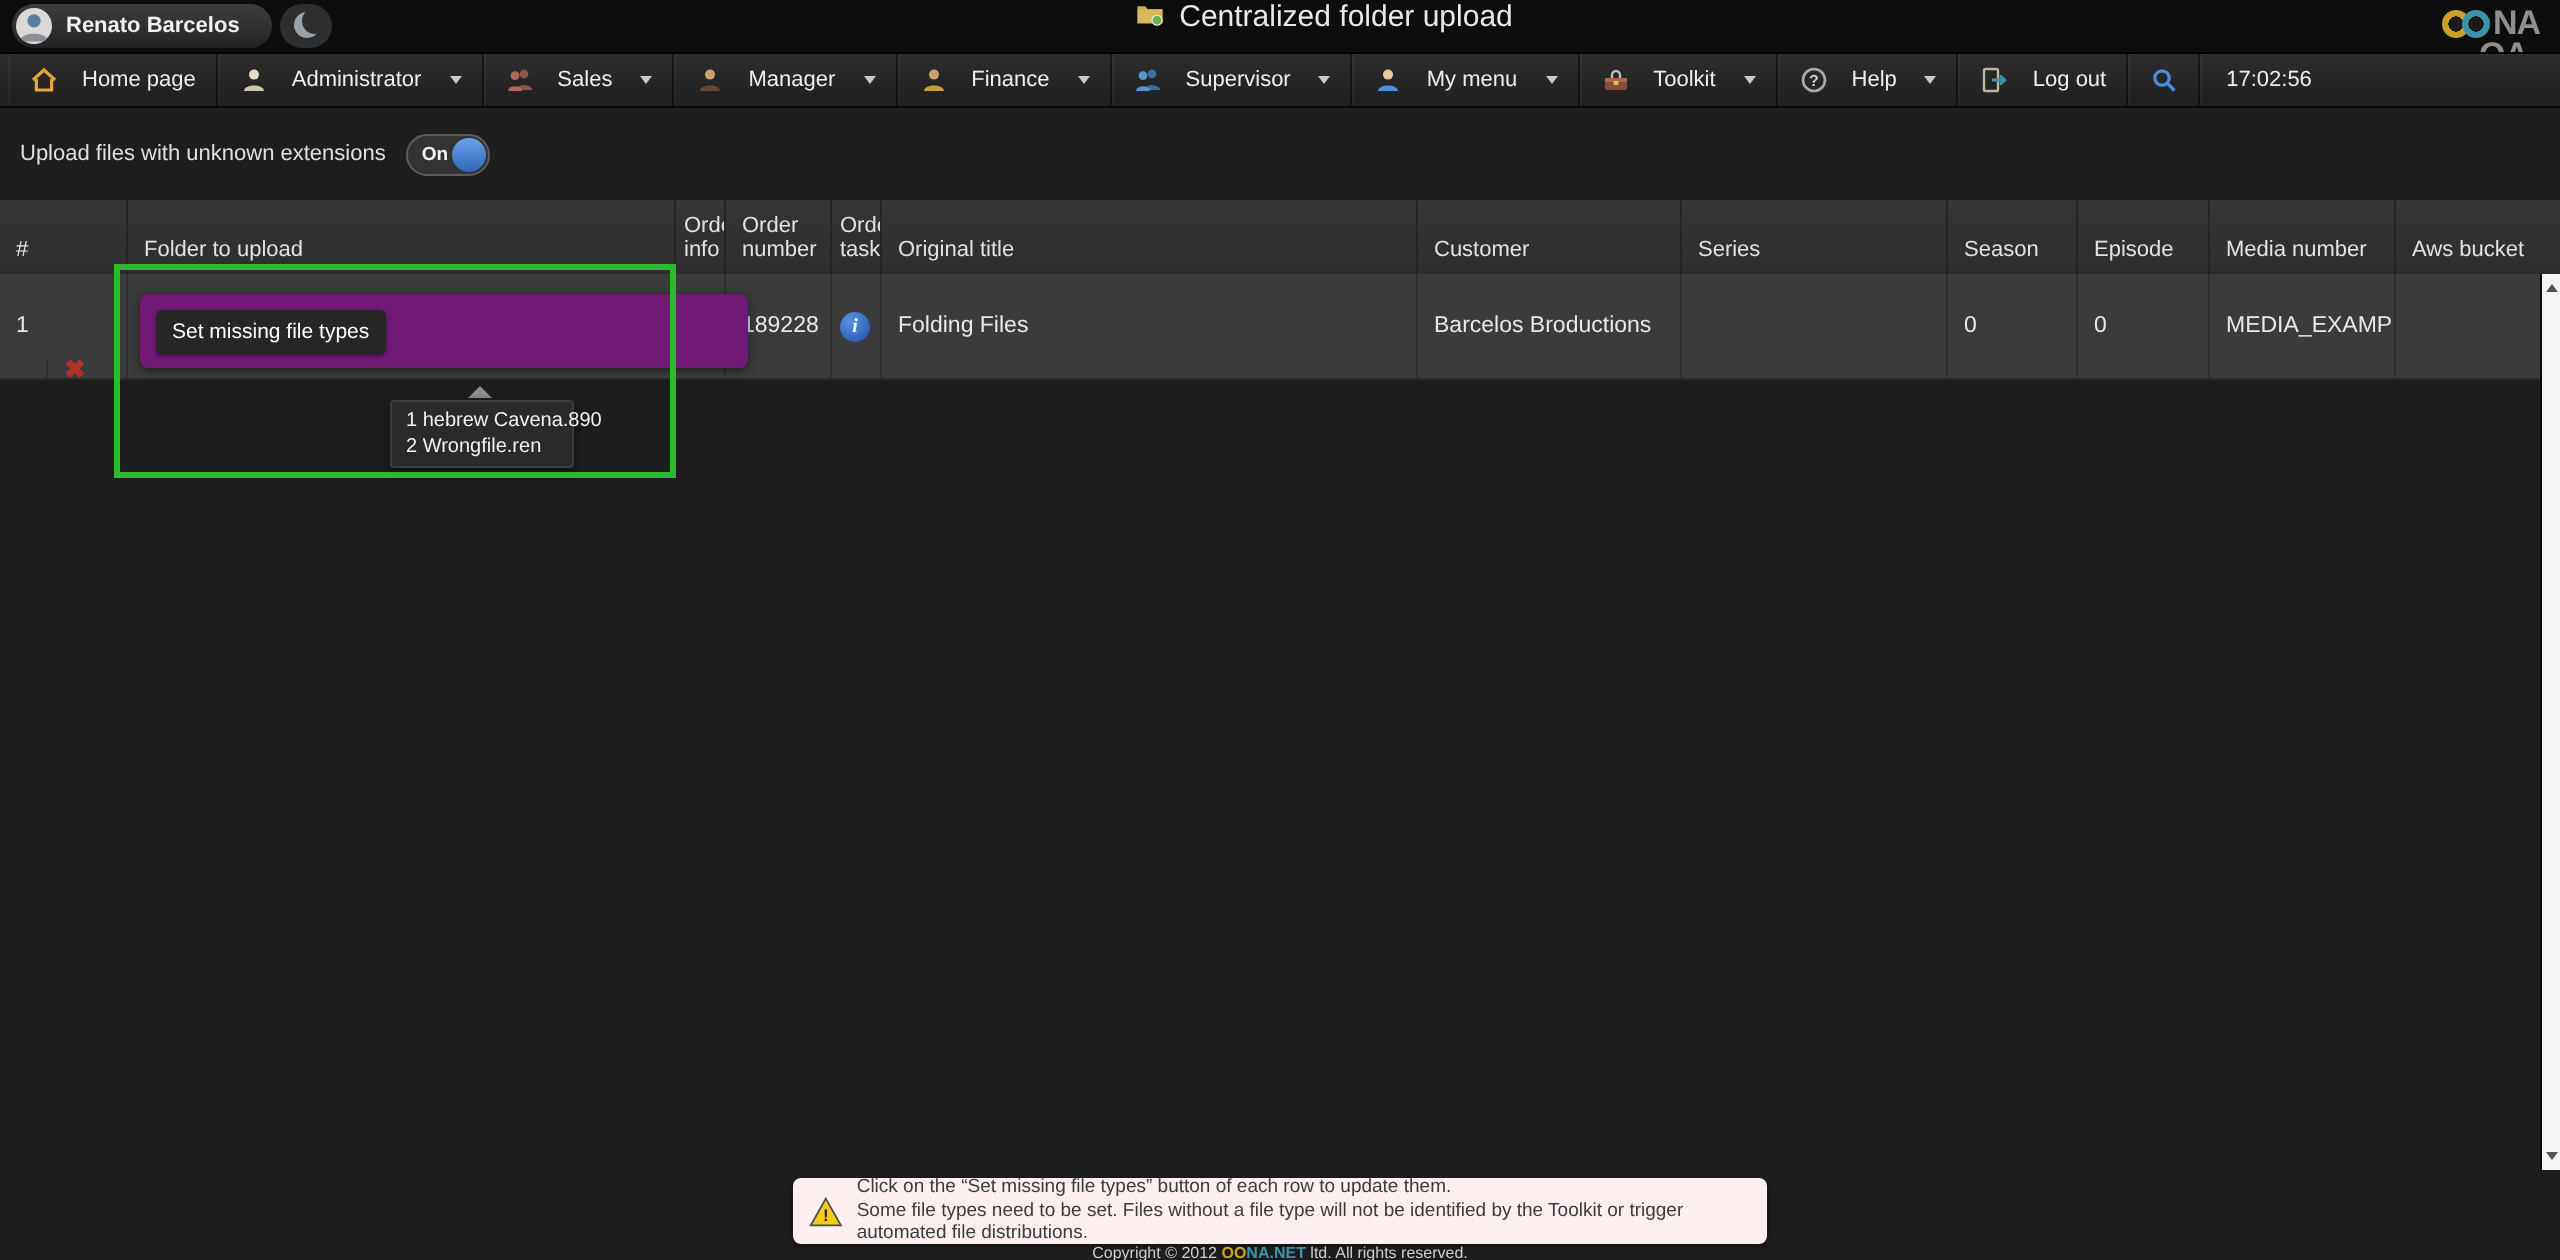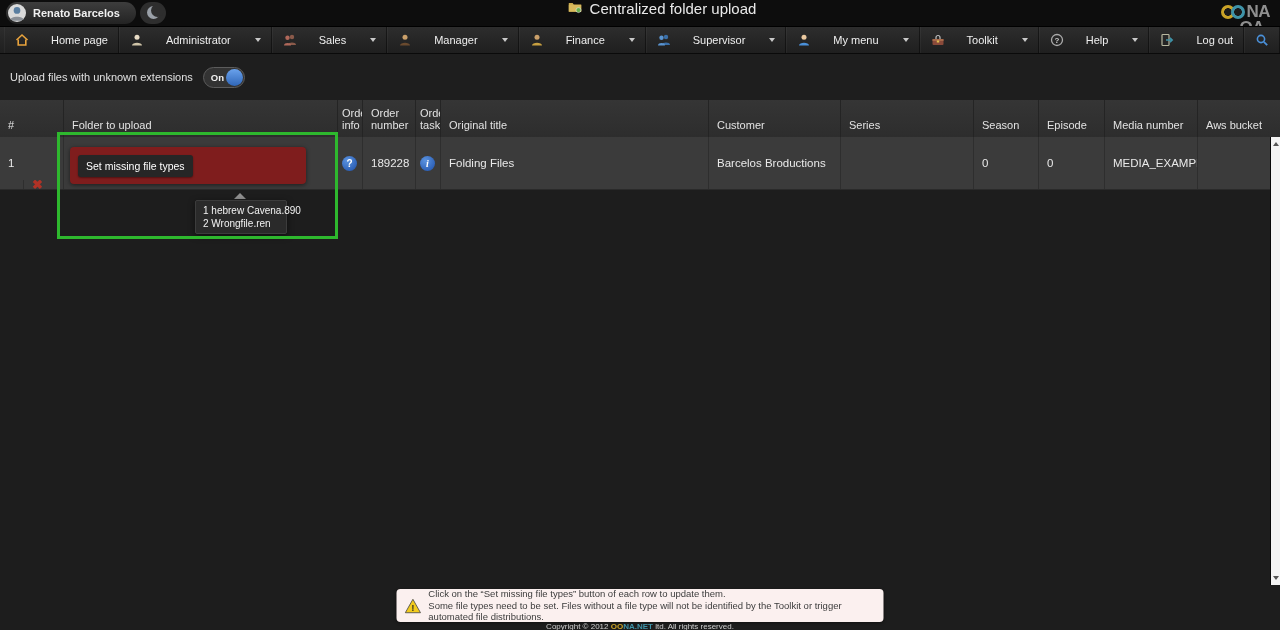--- a/index.html
+++ b/index.html
@@ -22,21 +22,21 @@
   .logo-circle { width:14px; height:14px; border-radius:50%; display:inline-block; }
   .logo-circle.yellow { background:radial-gradient(circle, #1a1a1a 0 38%, #c9a227 39% 100%); margin-right:-4px; }
   .logo-circle.teal { background:radial-gradient(circle, #1a1a1a 0 38%, #3f93a8 39% 100%); margin-right:1px; }
   .logo b { color:#8f8f8f; font-size:17px; letter-spacing:-0.5px; }
   .logo .row2 { padding-right:6px; margin-top:-4px; }
 
   
   .menubar { position:absolute; top:26px; left:0; width:1280px; height:28px;
     background:linear-gradient(#2d2d2d,#1f1f1f); border-top:1px solid #000; border-bottom:1px solid #0a0a0a;
     display:flex; align-items:stretch; padding-left:4px; }
-  .menu-item { display:flex; align-items:center; gap:22px; padding:0 10px; color:#efefef; font-size:11px;
+  .menu-item { display:flex; align-items:center; gap:12px; padding:0 10px; color:#efefef; font-size:11px;
     border-left:1px solid rgba(255,255,255,0.04); border-right:1px solid rgba(0,0,0,0.45); cursor:pointer; white-space:nowrap; }
   .caret { width:0; height:0; border-left:3.5px solid transparent; border-right:3.5px solid transparent; border-top:4px solid #c9c9c9; margin-left:2px; }
   .clock { display:flex; align-items:center; padding:0 12px; color:#efefef; font-size:11px;
     border-left:1px solid rgba(255,255,255,0.04); }
   .micon { width:14px; height:14px; flex:0 0 auto; }
 
   
   .toggle-row { position:absolute; top:54px; left:0; width:1280px; height:46px; display:flex; align-items:center; padding-left:10px; gap:10px; background:#1e1e1e; }
   .toggle-row .lbl { color:#e0e0e0; font-size:11px; }
   .toggle { width:42px; height:21px; border-radius:11px; background:#333; border:1px solid #5c5c5c; display:flex; align-items:center; cursor:pointer; }
@@ -53,21 +53,21 @@
   .c0{width:23px;} .c1{width:40px;margin-top:43px;} .c2{width:274px;} .c3{width:25px; padding-left:4px;} .c4{width:53px;}
   .c5{width:25px; padding-left:4px;} .c6{width:268px;} .c7{width:132px;} .c8{width:133px;} .c9{width:65px;text-align:right;}
   .c10{width:66px;} .c11{width:93px;} .c12{width:73px;} .cfill{flex:1; border-left:none;}
   .delete-x { color:#b03226; font-size:13px; font-weight:bold; cursor:pointer; line-height:1; }
   .bluedot { width:15px; height:15px; border-radius:50%; background:radial-gradient(circle at 35% 30%, #5b93e0, #1d4fa8); color:#fff;
     font-size:10px; font-weight:bold; display:flex; align-items:center; justify-content:center; cursor:pointer; }
   .bluedot.i { font-style:italic; font-family:"Liberation Serif", serif; }
 
   
   .green-box { position:absolute; left:57px; top:132px; width:281px; height:107px; border:3px solid #2eb82e; pointer-events:none; }
-  .status-panel { position:absolute; left:70px; top:147px; width:236px; height:37px; background:#7f1d1d; border-radius:4px;
+  .status-panel { position:absolute; left:70px; top:147px; width:304px; height:37px; background:#701a75; border-radius:4px;
     box-shadow:0 1px 4px rgba(0,0,0,0.5); display:flex; align-items:center; padding:0 8px; overflow:hidden; }
   .set-btn { background:#262626; color:#fff; font-size:10.5px; padding:5px 8px; border:none; border-radius:3px; cursor:pointer;
     box-shadow:0 1px 2px rgba(0,0,0,0.4); white-space:nowrap; }
   .status-lines { margin-left:10px; padding-top:8px; }
   .status-lines div { color:#a39a9a; font-size:8px; line-height:10px; white-space:nowrap; }
   .tooltip-caret { position:absolute; left:234px; top:193px; width:0; height:0;
     border-left:6px solid transparent; border-right:6px solid transparent; border-bottom:6px solid #8f8f8f; }
   .file-tooltip { position:absolute; left:195px; top:200px; width:92px; background:#2a2a2a; border:1px solid #3c3c3c;
     border-radius:2px; padding:3px 7px; box-shadow:0 2px 6px rgba(0,0,0,0.5); }
   .file-tooltip div { color:#f2f2f2; font-size:10px; line-height:13px; white-space:nowrap; }

